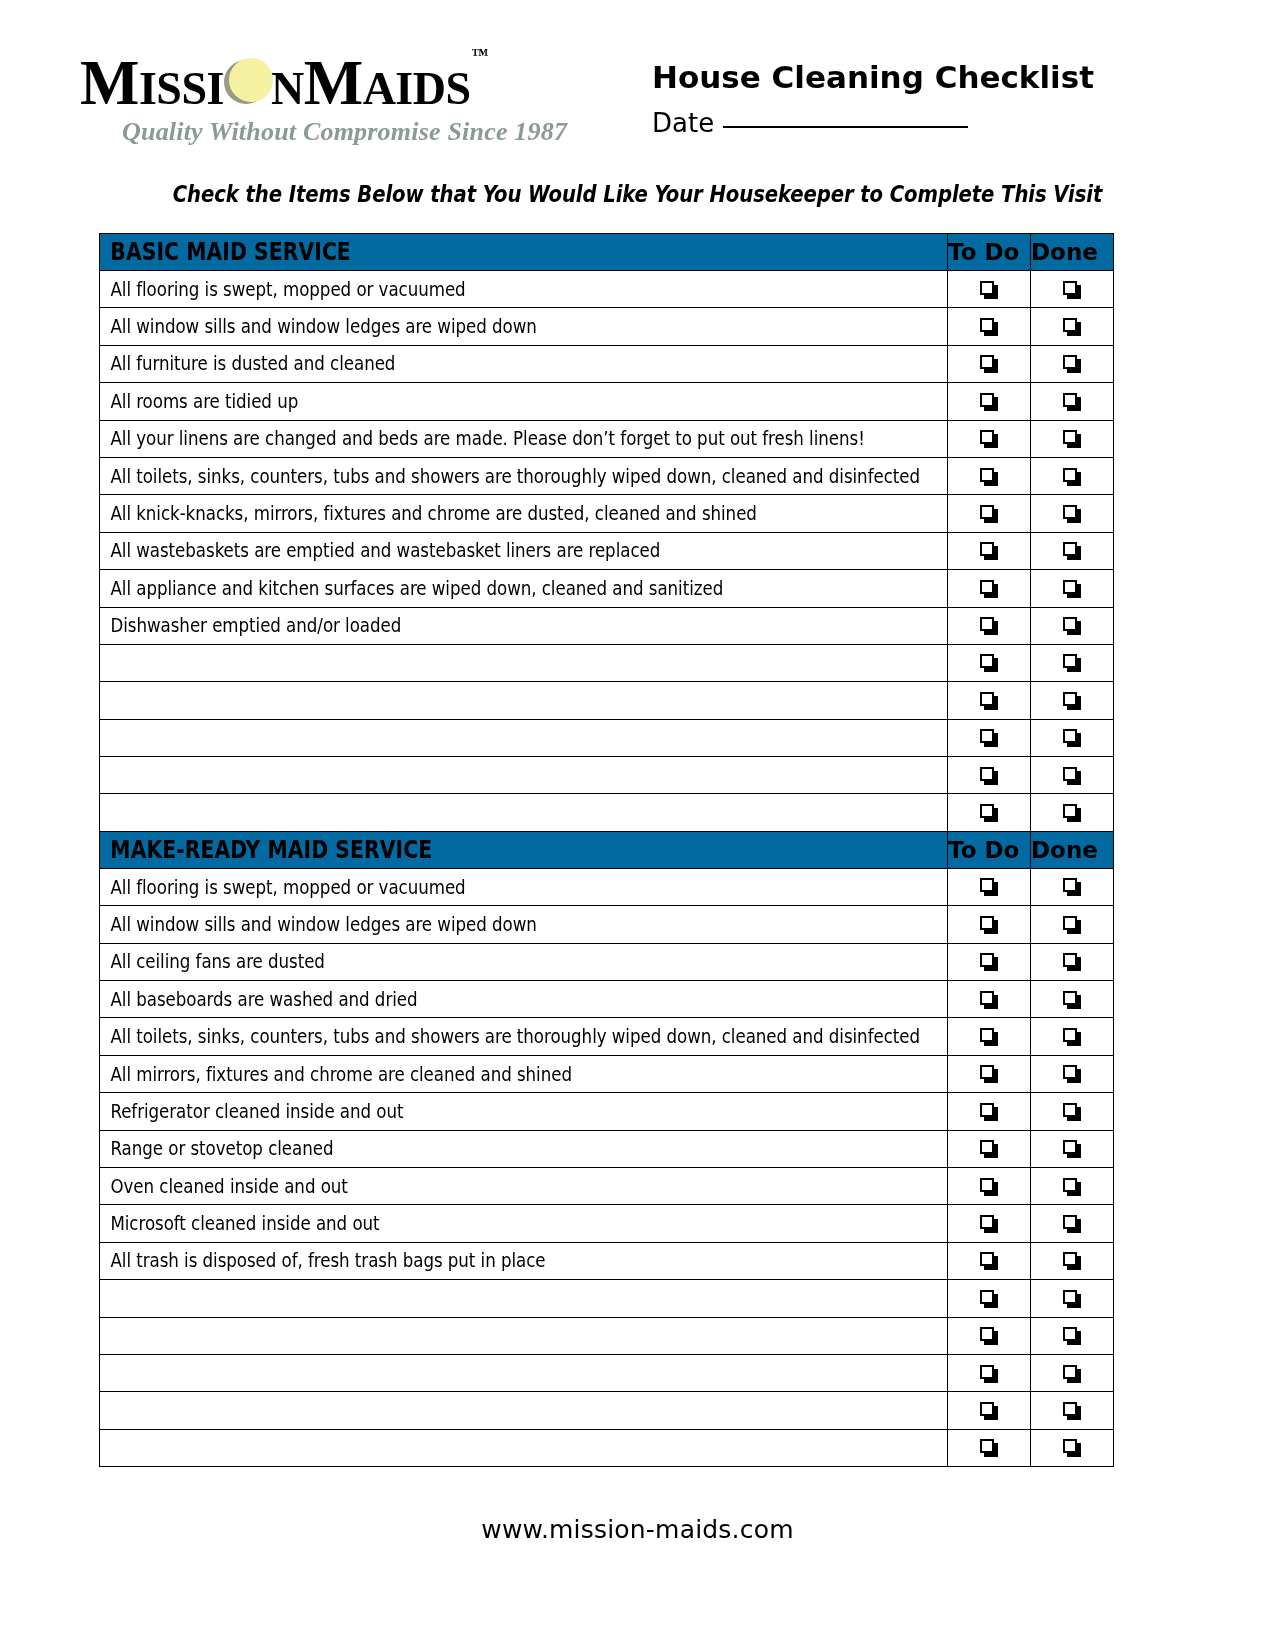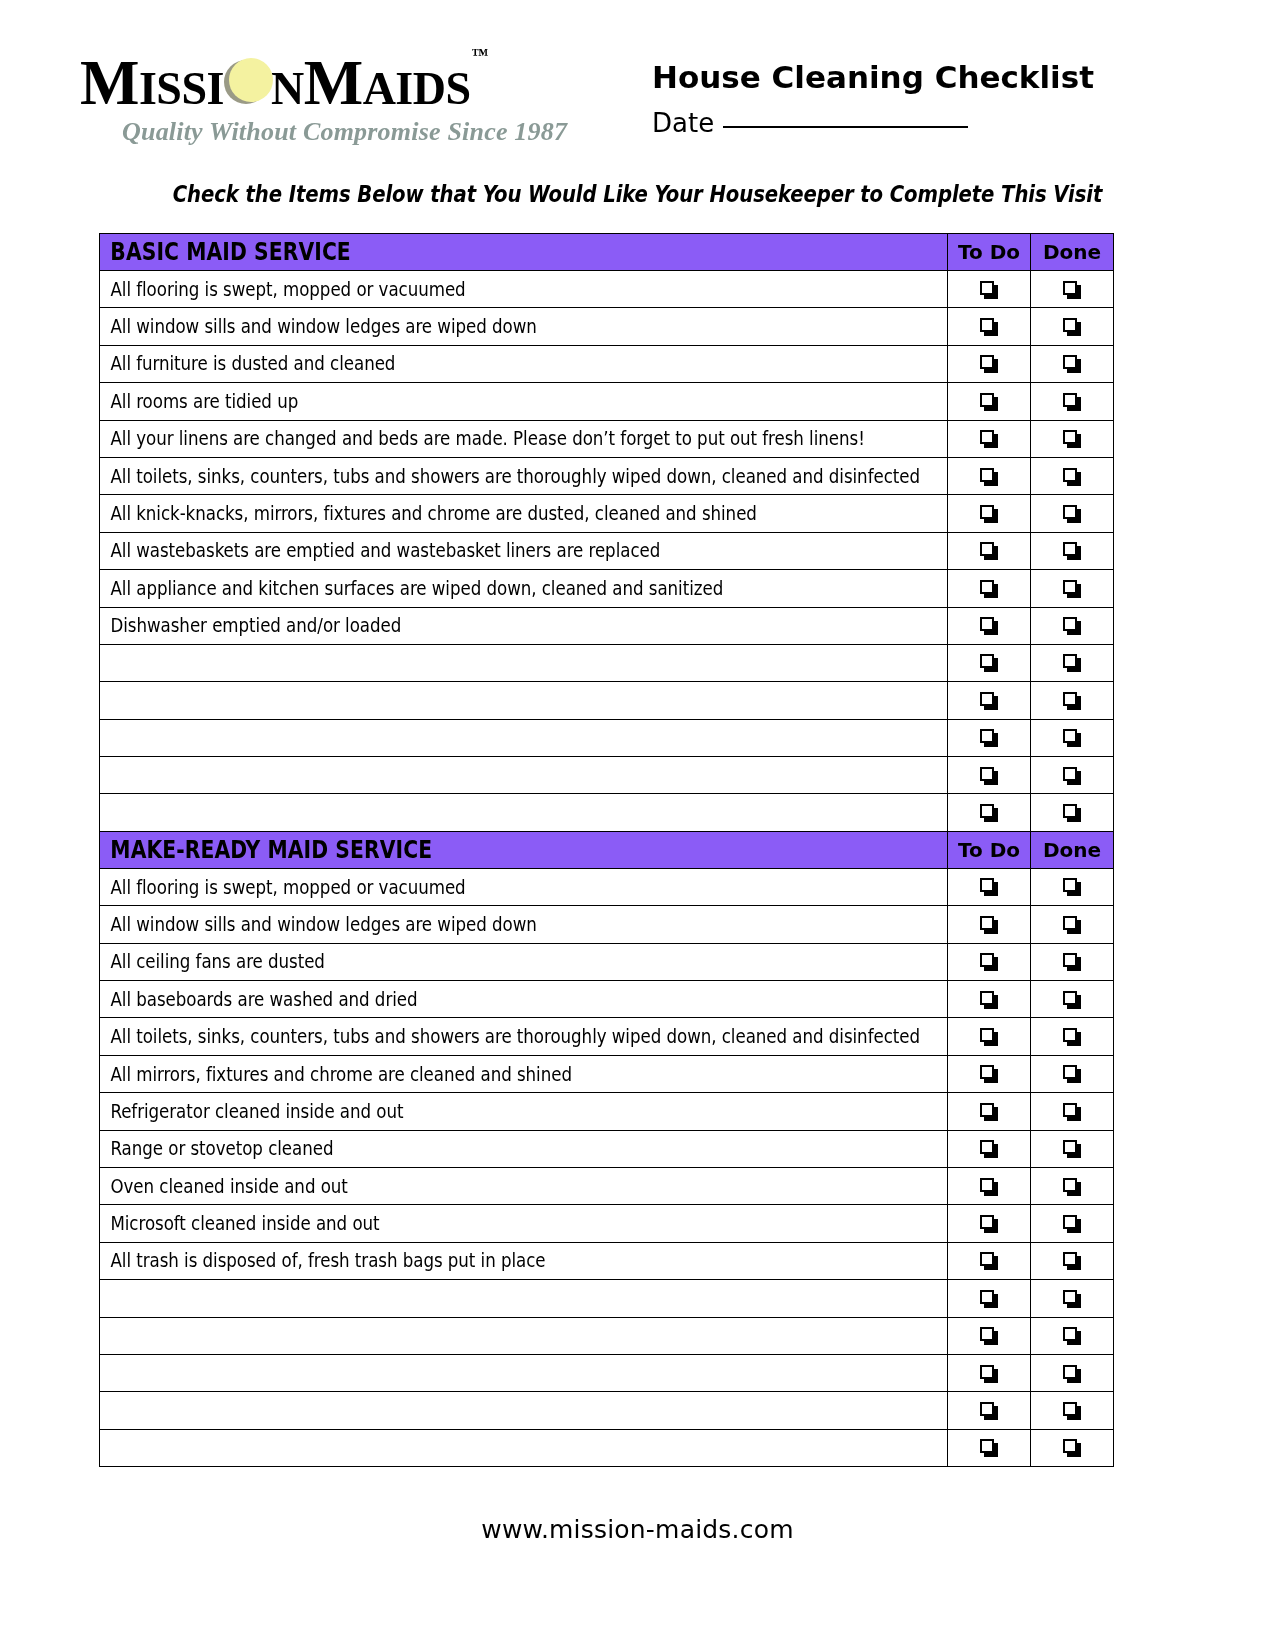--- a/index.html
+++ b/index.html
@@ -156,38 +156,38 @@
     border: 1.6px solid #000000;
     padding: 0;
     height: 36.4px;
     vertical-align: middle;
   }
   col.c-label { width: 848px; }
   col.c-todo  { width: 83px; }
   col.c-done  { width: 83px; }
 
   tr.section-row td {
-    background: #8b5cf6;
+    background: #0369a1;
     height: 36px;
   }
   .section-title {
     font-family: "DejaVu Sans Condensed", "Liberation Sans Narrow", "Liberation Sans", sans-serif;
     font-weight: bold;
     font-size: 24px;
     padding-left: 11px;
     letter-spacing: 0.1px;
     transform: scaleX(0.94);
     transform-origin: left center;
     display: block;
   }
   .col-head {
     font-family: "DejaVu Sans", sans-serif;
     font-weight: bold;
-    font-size: 20px;
-    text-align: center;
+    font-size: 23px;
+    text-align: left;
     display: block;
   }
 
   .item-label {
     font-family: "DejaVu Sans Condensed", "Liberation Sans Narrow", "Liberation Sans", sans-serif;
     font-size: 19.5px;
     padding-left: 11px;
     letter-spacing: -0.05px;
     transform: scaleX(0.95);
     transform-origin: left center;

